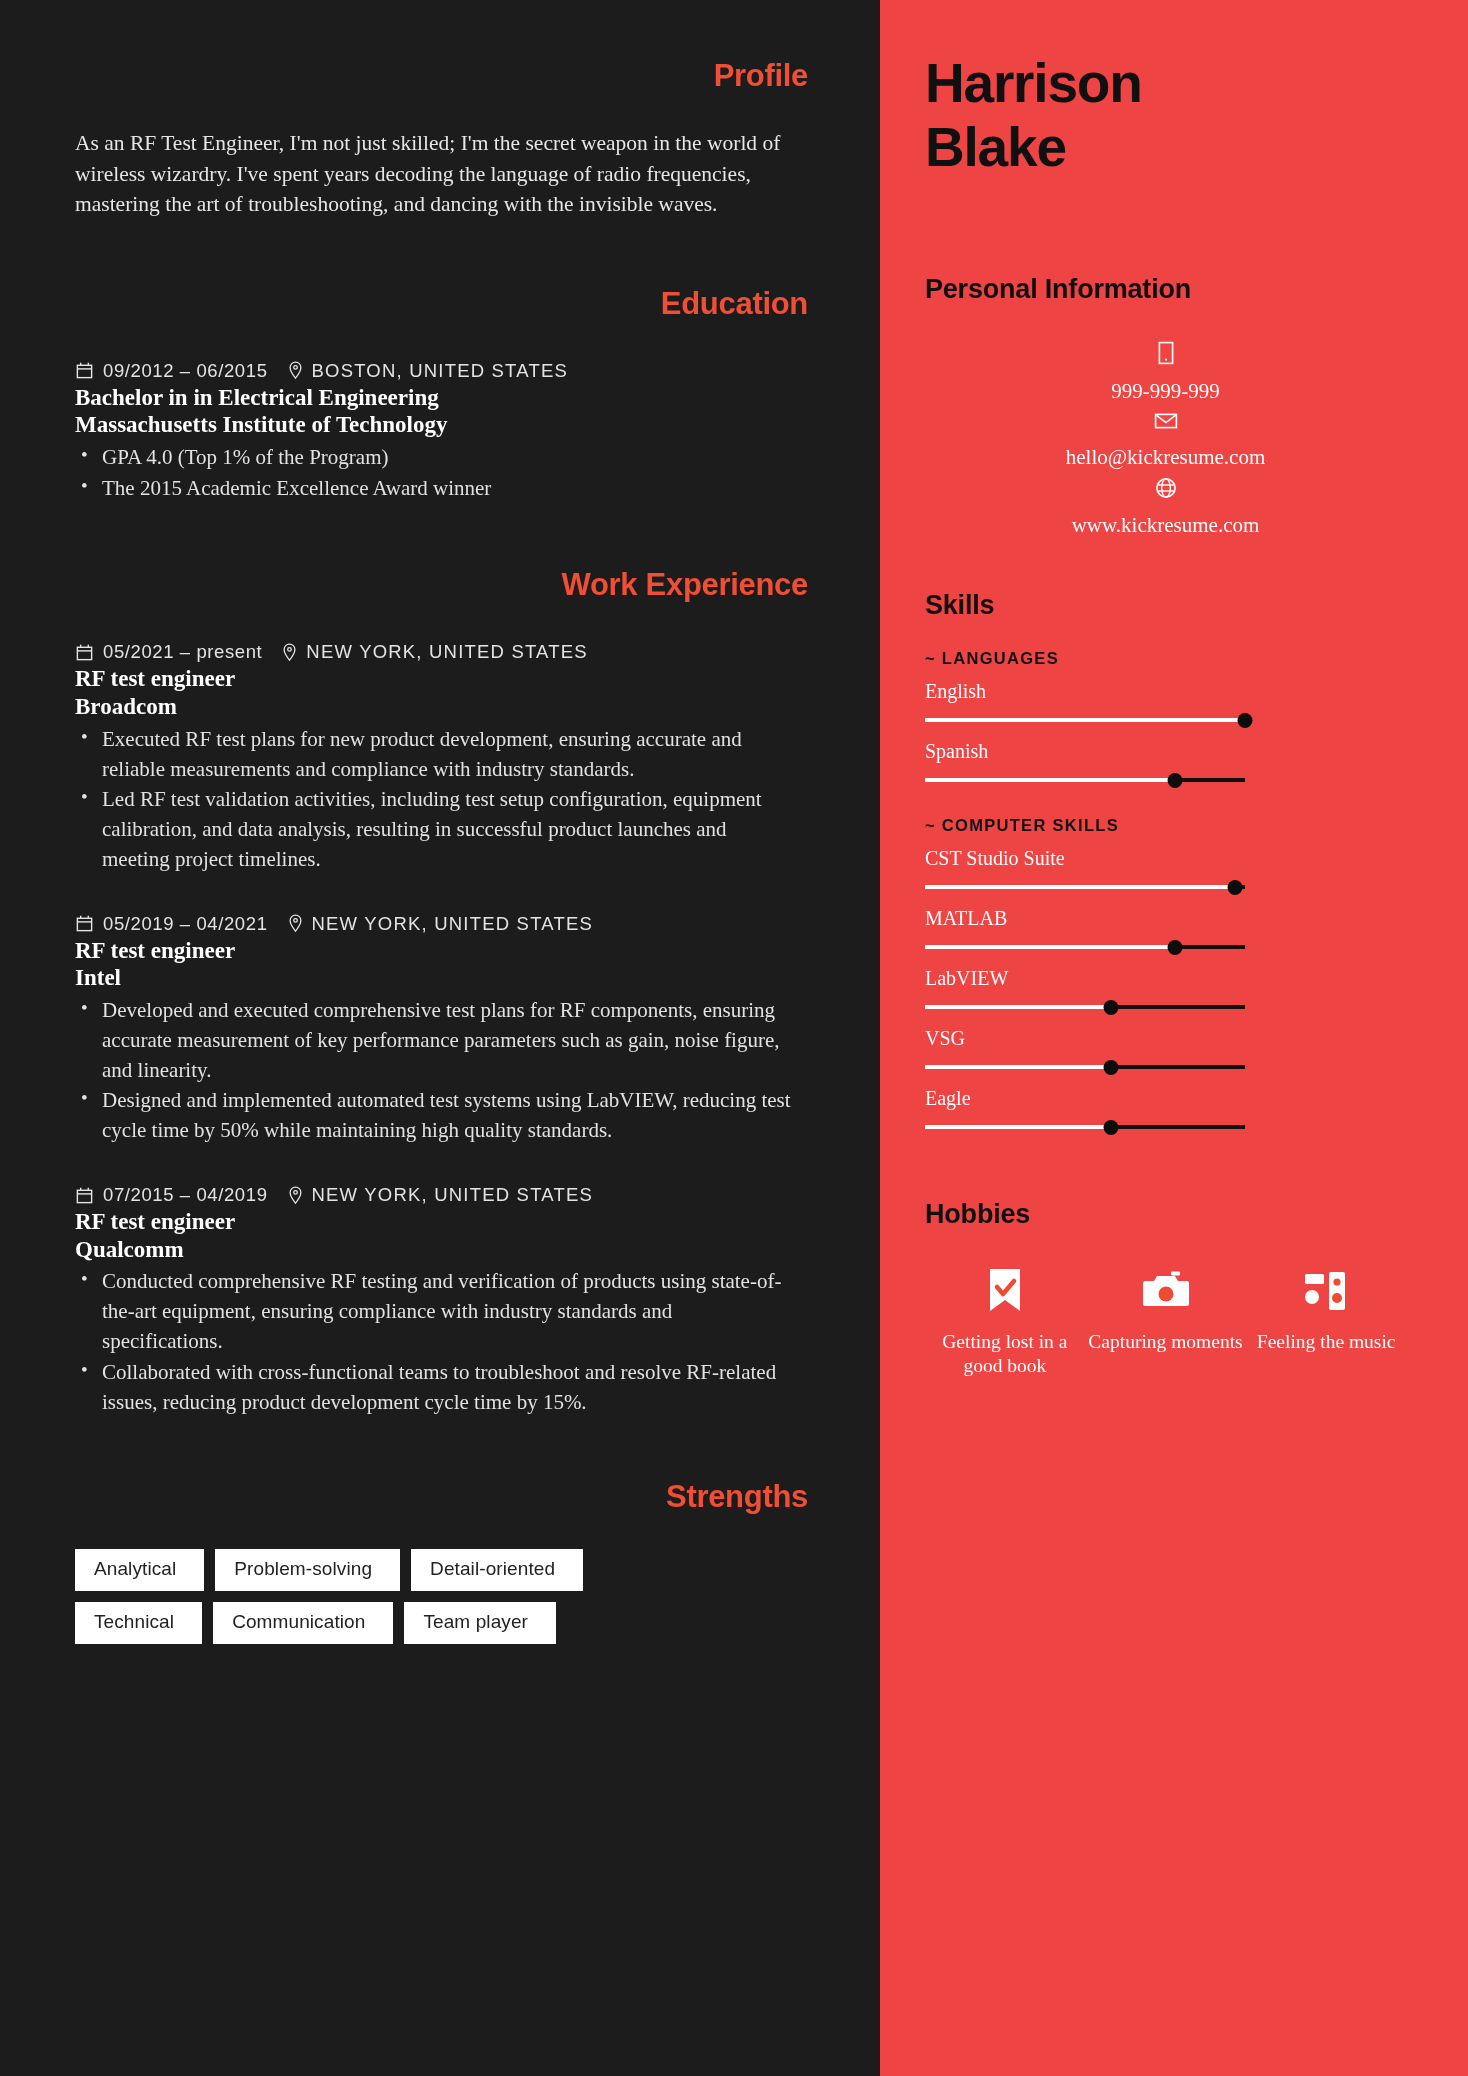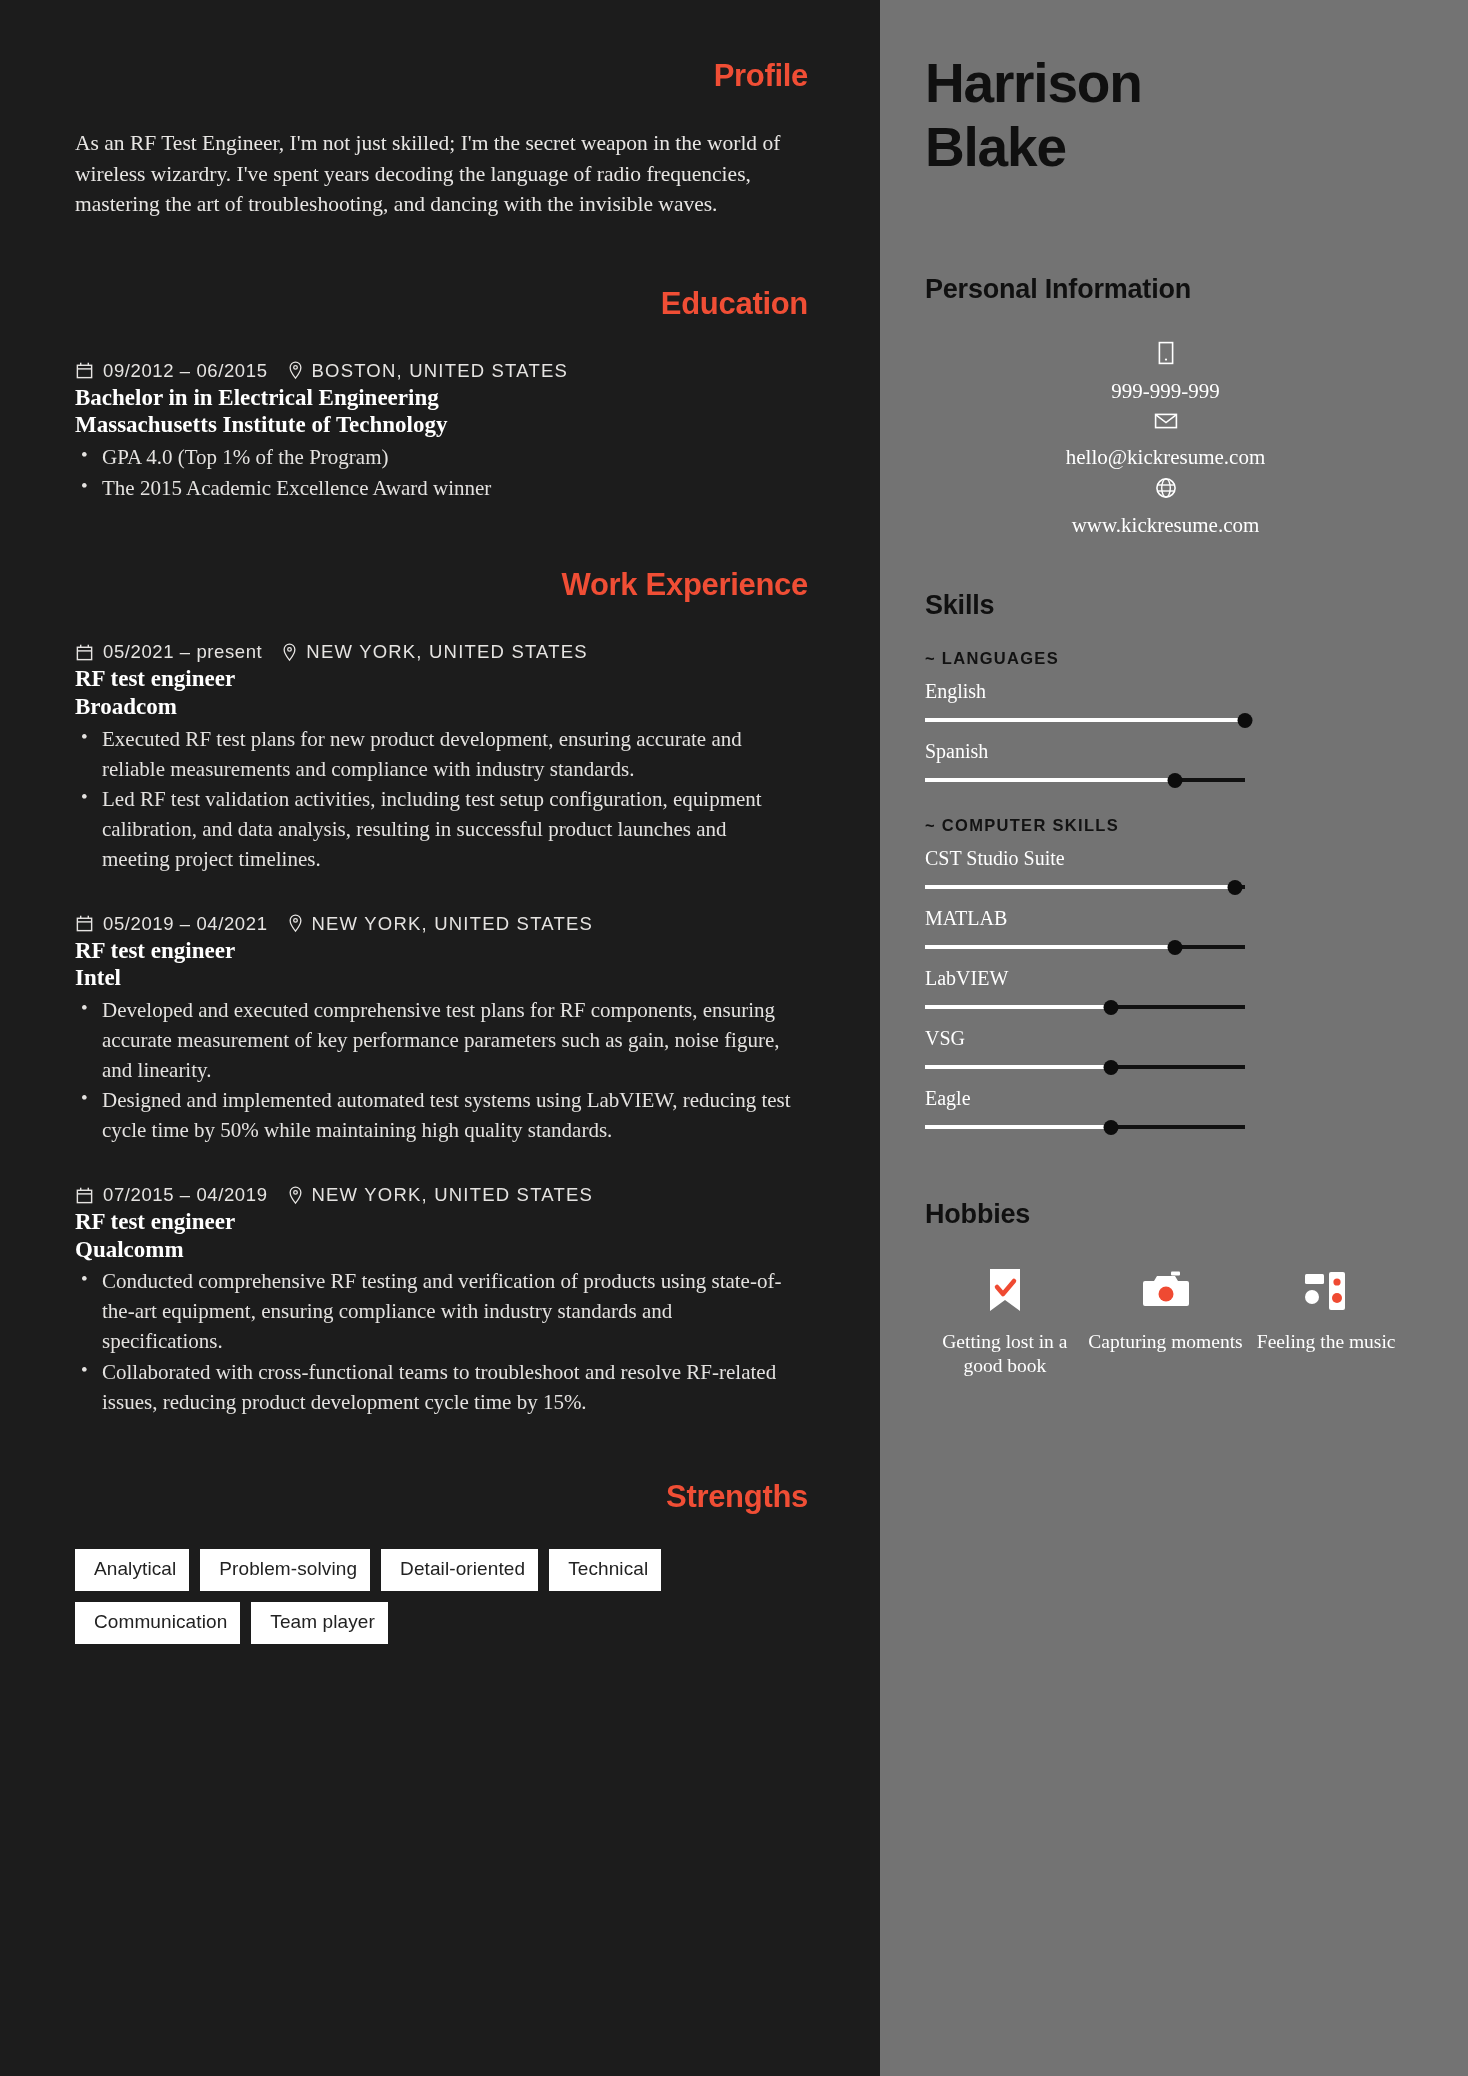--- a/index.html
+++ b/index.html
@@ -92,30 +92,30 @@
     flex-wrap: wrap;
     gap: 11px;
     margin-top: 34px;
     max-width: 640px;
   }
   .tag {
     background: #ffffff;
     color: #222222;
     font-family: "Liberation Sans", sans-serif;
     font-size: 19px;
-    padding: 10px 13px 11px 19px;
+    padding: 10px 28px 11px 19px;
     line-height: 1.1;
     letter-spacing: 0.1px;
     white-space: nowrap;
   }
 
   
   .right-col {
     width: 588px;
-    background: #737373;
+    background: #ef4444;
     padding: 52px 62px 40px 45px;
     color: #111111;
   }
   .name {
     font-family: "Liberation Sans", sans-serif;
     font-weight: bold;
     font-size: 55px;
     line-height: 1.16;
     letter-spacing: -1.2px;
     color: #101010;

